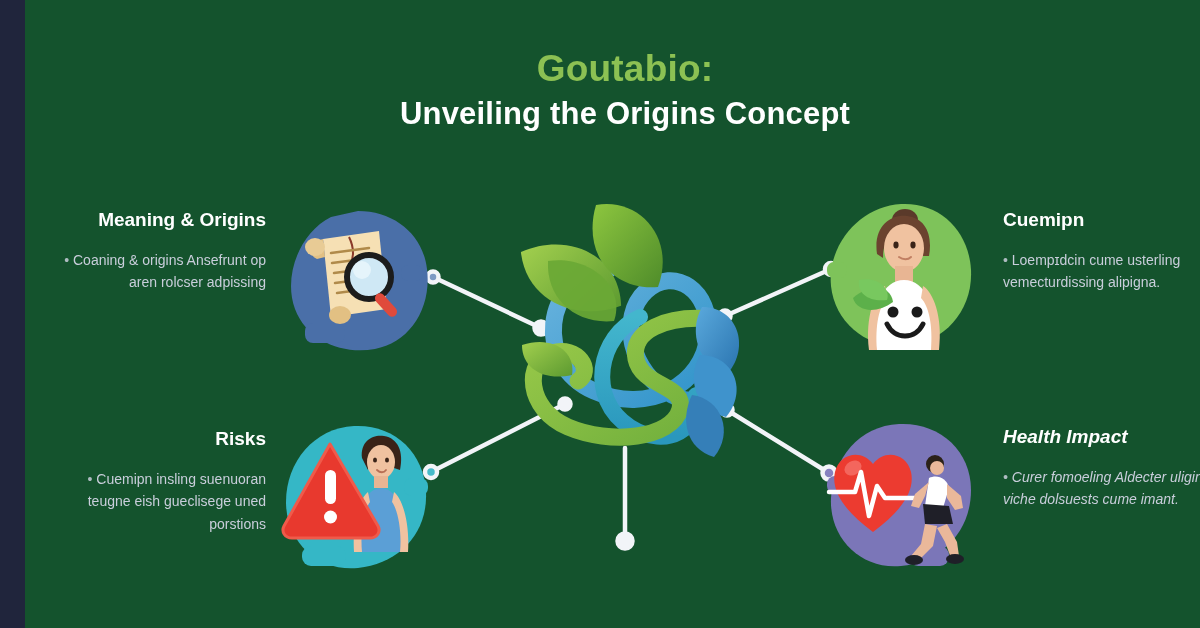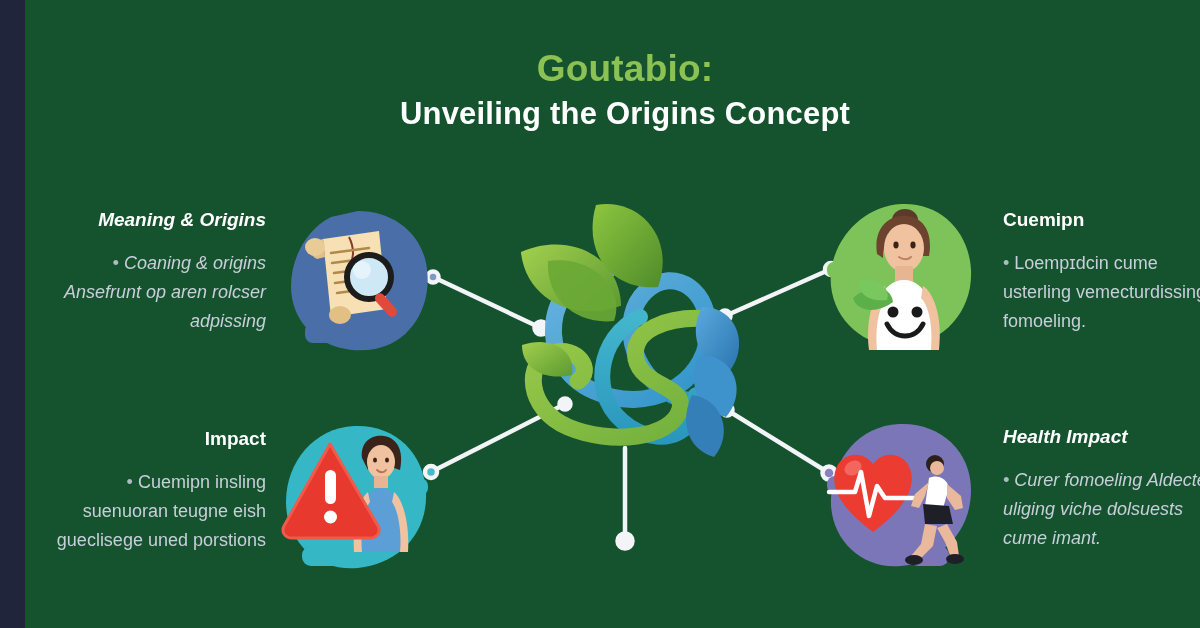--- a/index.html
+++ b/index.html
@@ -85,29 +85,29 @@
     width: 215px;
   }
   .tb-heading {
     font-size: 19px;
     font-weight: bold;
     color: #ffffff;
     line-height: 1.25;
     margin-bottom: 17px;
   }
   .tb-body {
-    font-size: 18px;
+    font-size: 14px;
     color: #c9cedb;
     line-height: 1.62;
   }
   .tb-left { text-align: right; }
   .tb-left .tb-heading { text-align: right; }
   .tb-right { text-align: left; }
 
-  #text-meaning { left: 26px; top: 208px; font-style: italic; }
+  #text-meaning { left: 26px; top: 208px; }
   #text-benefits { left: 978px; top: 208px; }
   #text-risks { left: 26px; top: 427px; }
   #text-health { left: 978px; top: 425px; font-style: italic; }
 
   .bullet-dot { opacity: 0.85; }
 </style>
 </head>
 <body>
 
 <div id="infographic">
@@ -313,26 +313,26 @@
     <div class="tb-body">
       <span class="bullet-dot">•</span>
       <span>Coaning &amp; origins Ansefrunt op aren rolcser adpissing</span>
     </div>
   </div>
 
   <div class="text-block tb-right" id="text-benefits">
     <div class="tb-heading">Cuemipn</div>
     <div class="tb-body">
       <span class="bullet-dot">•</span>
-      <span>Loempɪdcin cume usterling vemecturdissing fomoeling.</span>
+      <span>Loempɪdcin cume usterling vemecturdissing alipigna.</span>
     </div>
   </div>
 
   <div class="text-block tb-left" id="text-risks">
-    <div class="tb-heading">Impact</div>
+    <div class="tb-heading">Risks</div>
     <div class="tb-body">
       <span class="bullet-dot">•</span>
       <span>Cuemipn insling suenuoran teugne eish gueclisege uned porstions</span>
     </div>
   </div>
 
   <div class="text-block tb-right" id="text-health">
     <div class="tb-heading">Health Impact</div>
     <div class="tb-body">
       <span class="bullet-dot">•</span>

